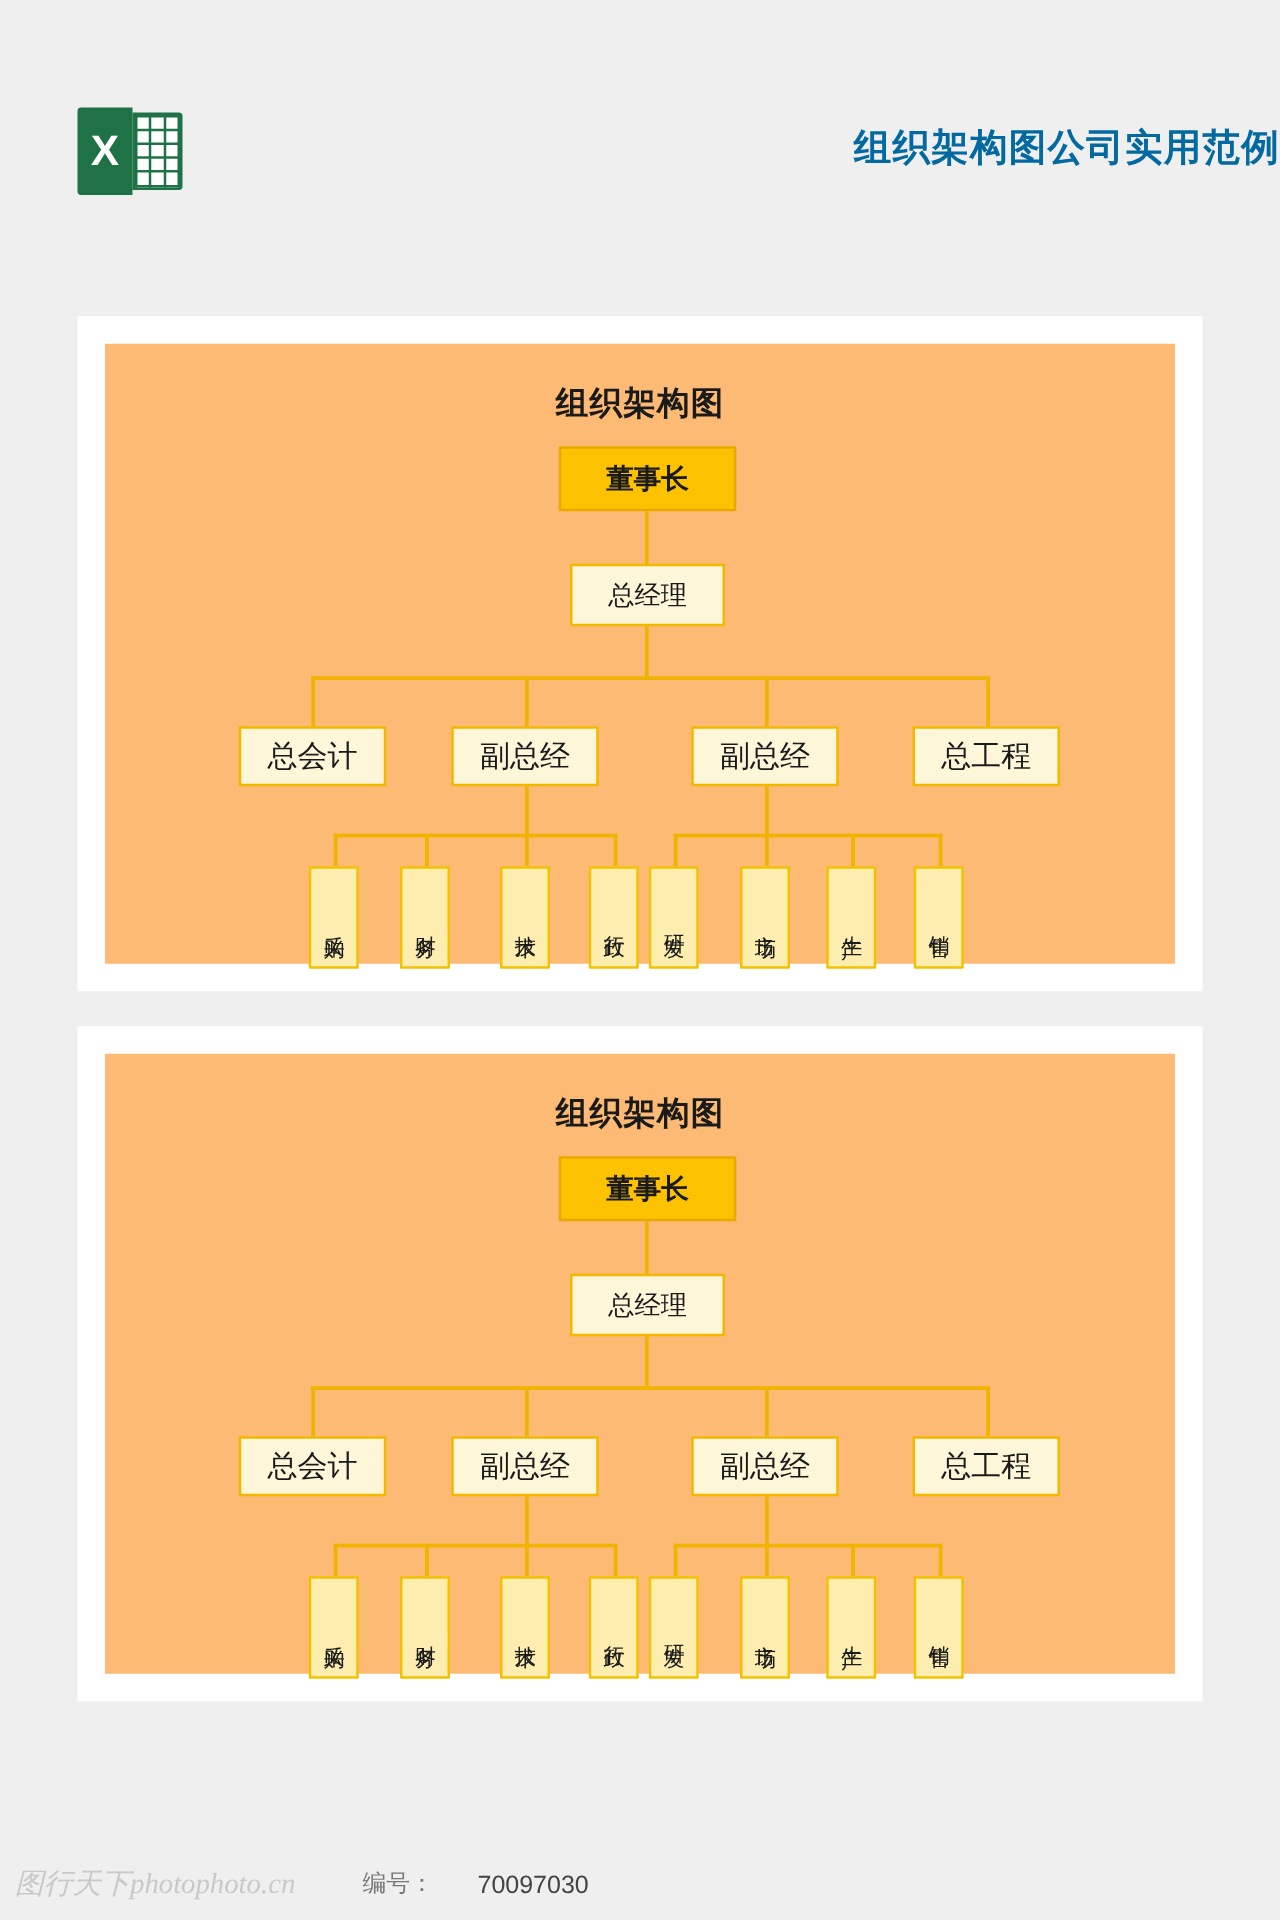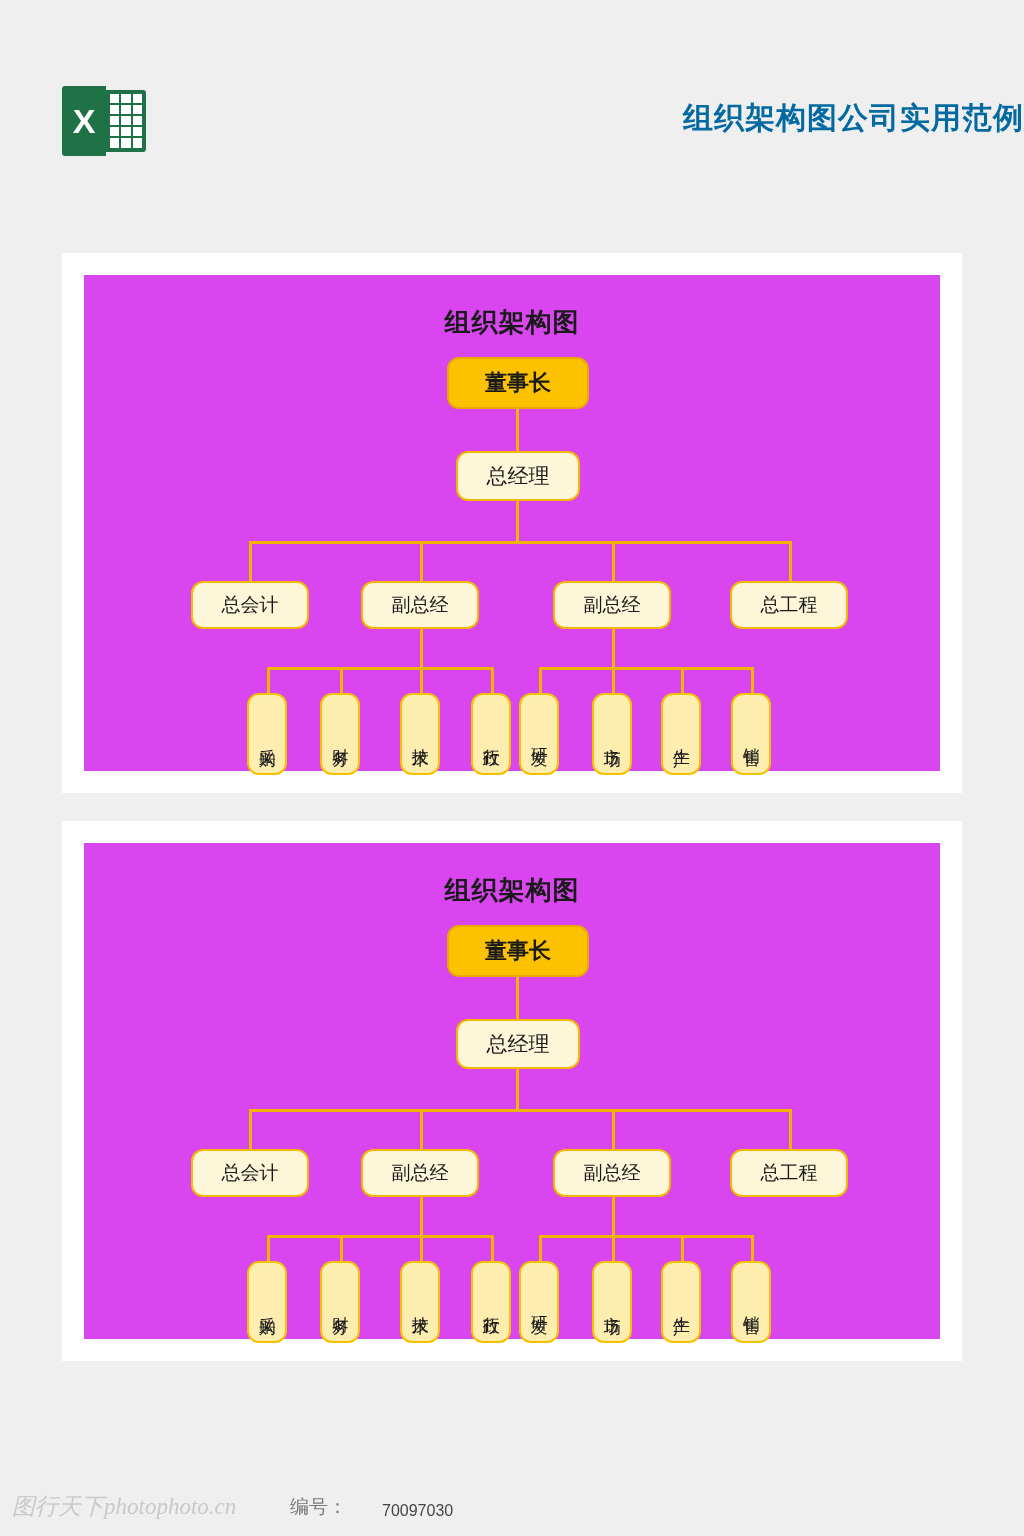--- a/index.html
+++ b/index.html
@@ -88,60 +88,60 @@
     box-sizing: border-box;
     padding: 22px;
   }
   .card-1 { top: 253px; height: 540px; }
   .card-2 { top: 821px; height: 540px; }
 
   .chart {
     position: relative;
     width: 856px;
     height: 496px;
-    background: #d946ef;
+    background: #fdba74;
   }
   .chart-title {
     position: absolute;
     left: 0; right: 0;
     top: 30px;
     text-align: center;
     font-size: 26px;
     font-weight: bold;
     color: #1a1a1a;
     letter-spacing: 1px;
   }
 
   
   .node {
     position: absolute;
     box-sizing: border-box;
     border: 2px solid #f2b800;
-    border-radius: 12px;
+    border-radius: 1px;
     background: #fdf2ca;
     color: #1a1a1a;
     display: flex;
     align-items: center;
     justify-content: center;
     text-align: center;
     font-family: "Liberation Sans", sans-serif;
   }
   .node.chairman {
     background: #fcc200;
     border-color: #e8a900;
     font-size: 22px;
     font-weight: bold;
   }
   .node.level2 {
     background: #fdf6d8;
     font-size: 21px;
   }
   .node.level3 {
     background: #fdf6d8;
-    font-size: 19px;
+    font-size: 24px;
     font-family: Liberation Serif, serif;
   }
   .node.leaf {
     background: #fdeeb0;
     border-color: #f2c200;
     font-size: 17px;
     line-height: 1.15;
     writing-mode: vertical-rl;
     text-orientation: upright;
     letter-spacing: 2px;
@@ -180,21 +180,21 @@
     left: 290px;
     bottom: 8px;
     font-size: 19px;
     color: #777777;
     white-space: nowrap;
   }
   .code-value {
     position: absolute;
     left: 382px;
     bottom: 8px;
-    font-size: 16px;
+    font-size: 20px;
     color: #444444;
     white-space: nowrap;
   }
 </style>
 </head>
 <body>
 
 <div class="header">
   <div class="excel-logo">
     <div class="left-block">X</div>

